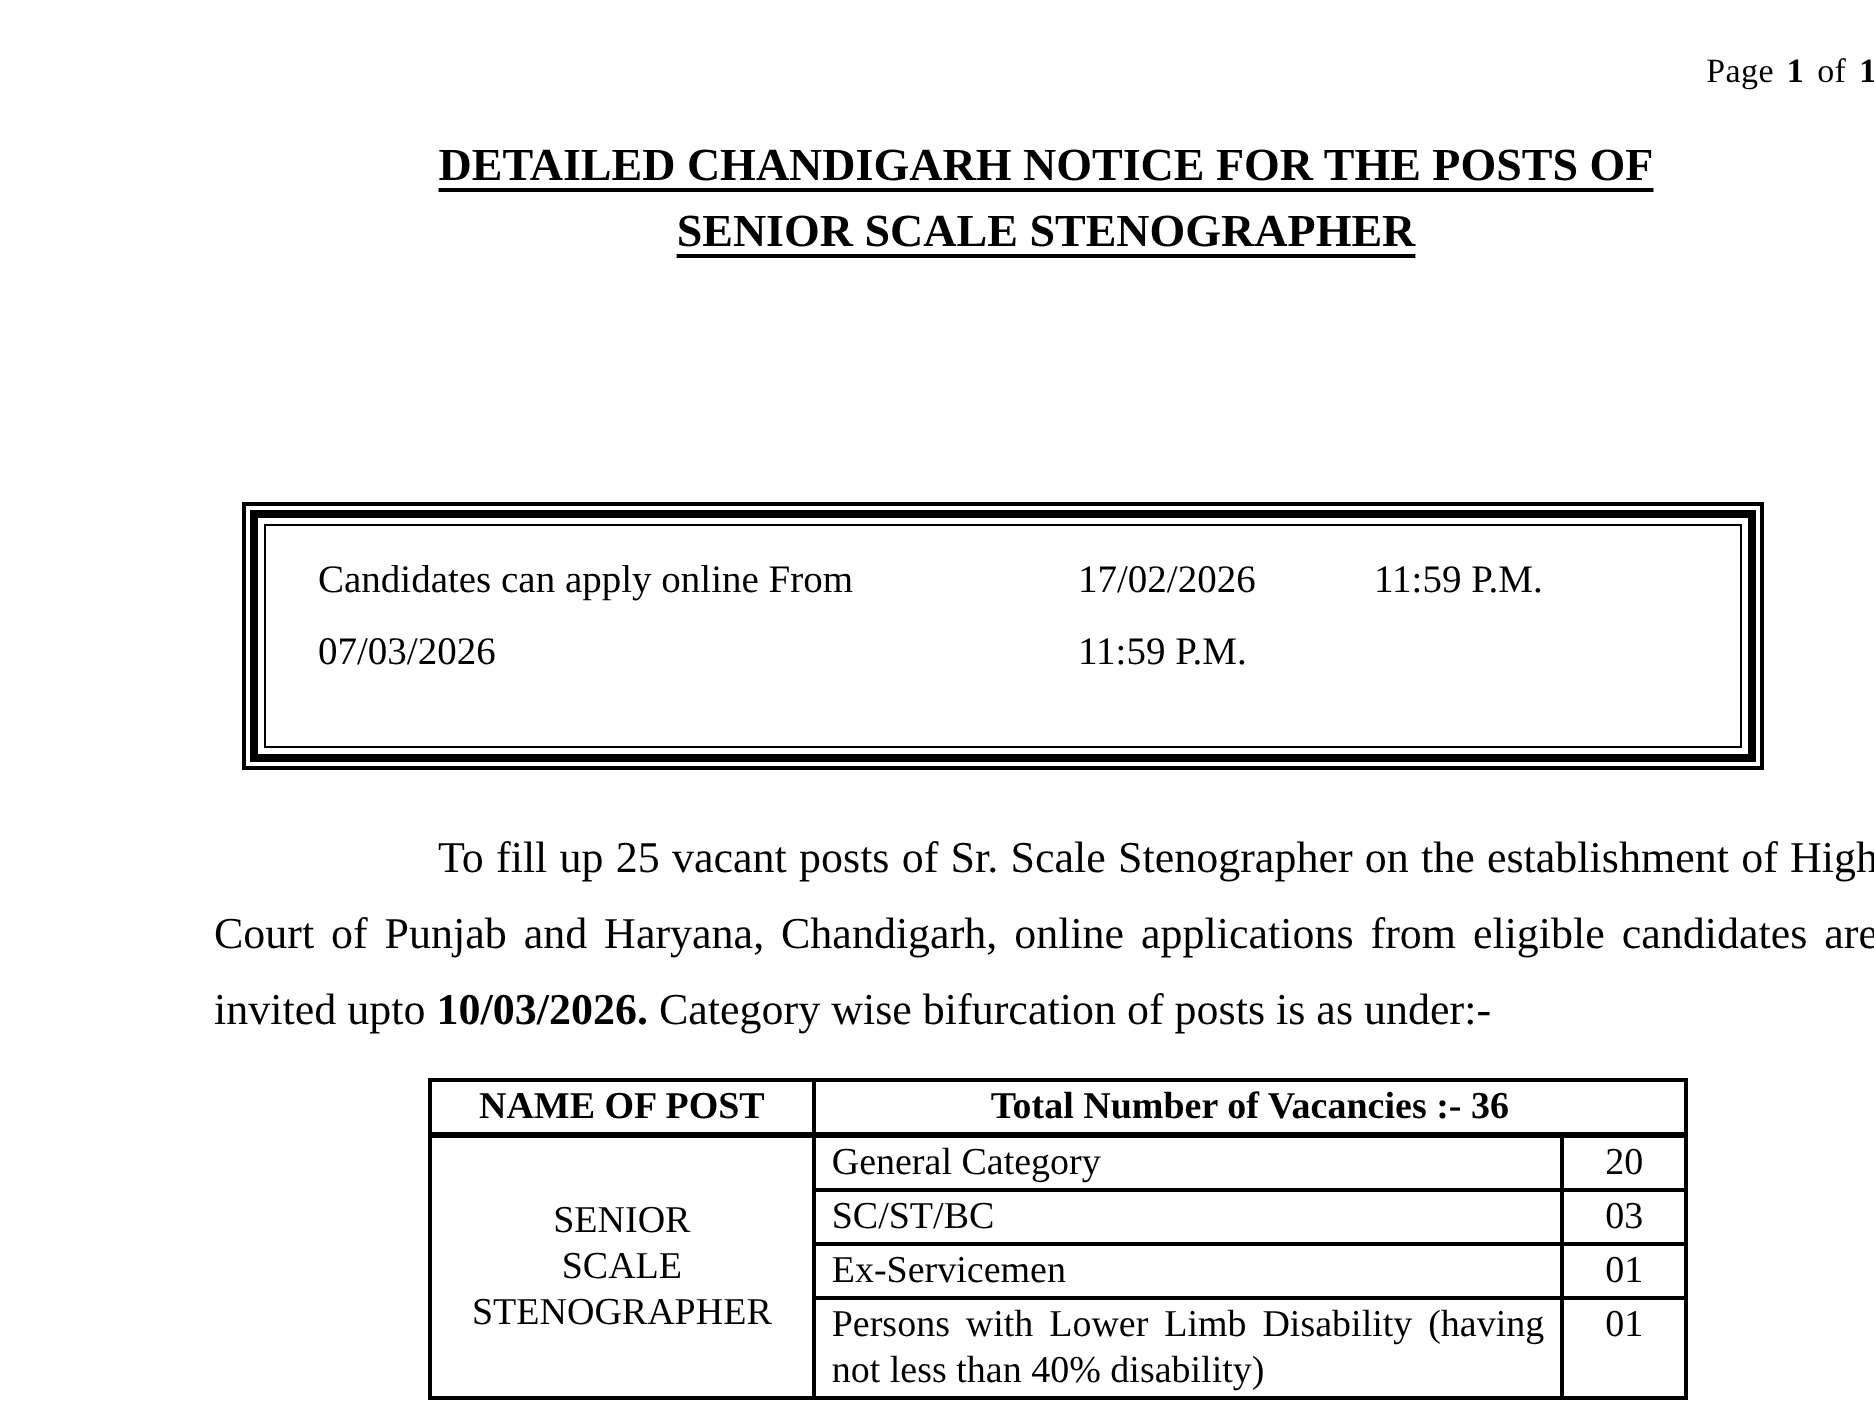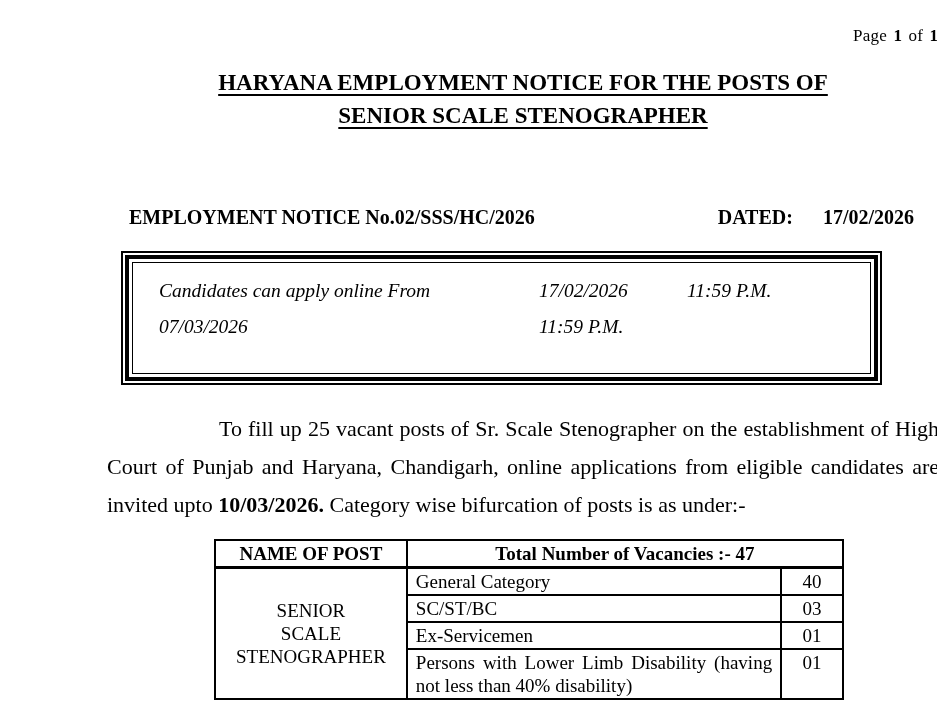--- a/index.html
+++ b/index.html
@@ -65,21 +65,20 @@
     width: 761px;
     height: 134px;
     border: 2px solid #000;
     padding: 2px;
   }
   .sched-mid {
     width: 100%;
     height: 100%;
     border: 4px solid #000;
     padding: 3px;
-    font-style: italic;
   }
   .sched-inner {
     width: 100%;
     height: 100%;
     border: 1px solid #000;
     padding: 16px 0 0 26px;
   }
   .sched-row {
     display: grid;
     grid-template-columns: 380px 148px auto;
@@ -131,28 +130,24 @@
   .count-cell { text-align: center; vertical-align: top; }
 </style>
 </head>
 <body>
 
 <div class="page">
 
   <div class="page-indicator"><span>Page</span> <b>1</b> <span>of</span> <b>13</b></div>
 
   <div class="doc-title">
-    <div><span class="u">HARYANA EMPLOYMENT NOTICE FOR THE POSTS OF</span></div>
+    <div><span class="u">DETAILED CHANDIGARH NOTICE FOR THE POSTS OF</span></div>
     <div><span class="u">SENIOR SCALE STENOGRAPHER</span></div>
   </div>
 
-  <div class="notice-row">
-    <span>EMPLOYMENT NOTICE No.02/SSS/HC/2026</span>
-    <span><span>DATED:</span><span class="dated-value">17/02/2026</span></span>
-  </div>
 
   <div class="sched-outer">
     <div class="sched-mid">
       <div class="sched-inner">
         <div class="sched-row">
           <span>Candidates can apply online From</span>
           <span>17/02/2026</span>
           <span>11:59 P.M.</span>
         </div>
         <div class="sched-row">
@@ -167,30 +162,30 @@
 
   <table class="vacancy-table">
     <colgroup>
       <col style="width:192px">
       <col style="width:376px">
       <col style="width:62px">
     </colgroup>
     <thead>
       <tr>
         <th>NAME OF POST</th>
-        <th colspan="2">Total Number of Vacancies :- 47</th>
+        <th colspan="2">Total Number of Vacancies :- 36</th>
       </tr>
     </thead>
     <tbody>
       <tr>
         <td rowspan="4" class="post-name-cell">SENIOR
 SCALE
 STENOGRAPHER</td>
         <td class="category-cell">General Category</td>
-        <td class="count-cell">40</td>
+        <td class="count-cell">20</td>
       </tr>
       <tr>
         <td class="category-cell">SC/ST/BC</td>
         <td class="count-cell">03</td>
       </tr>
       <tr>
         <td class="category-cell">Ex-Servicemen</td>
         <td class="count-cell">01</td>
       </tr>
       <tr>

